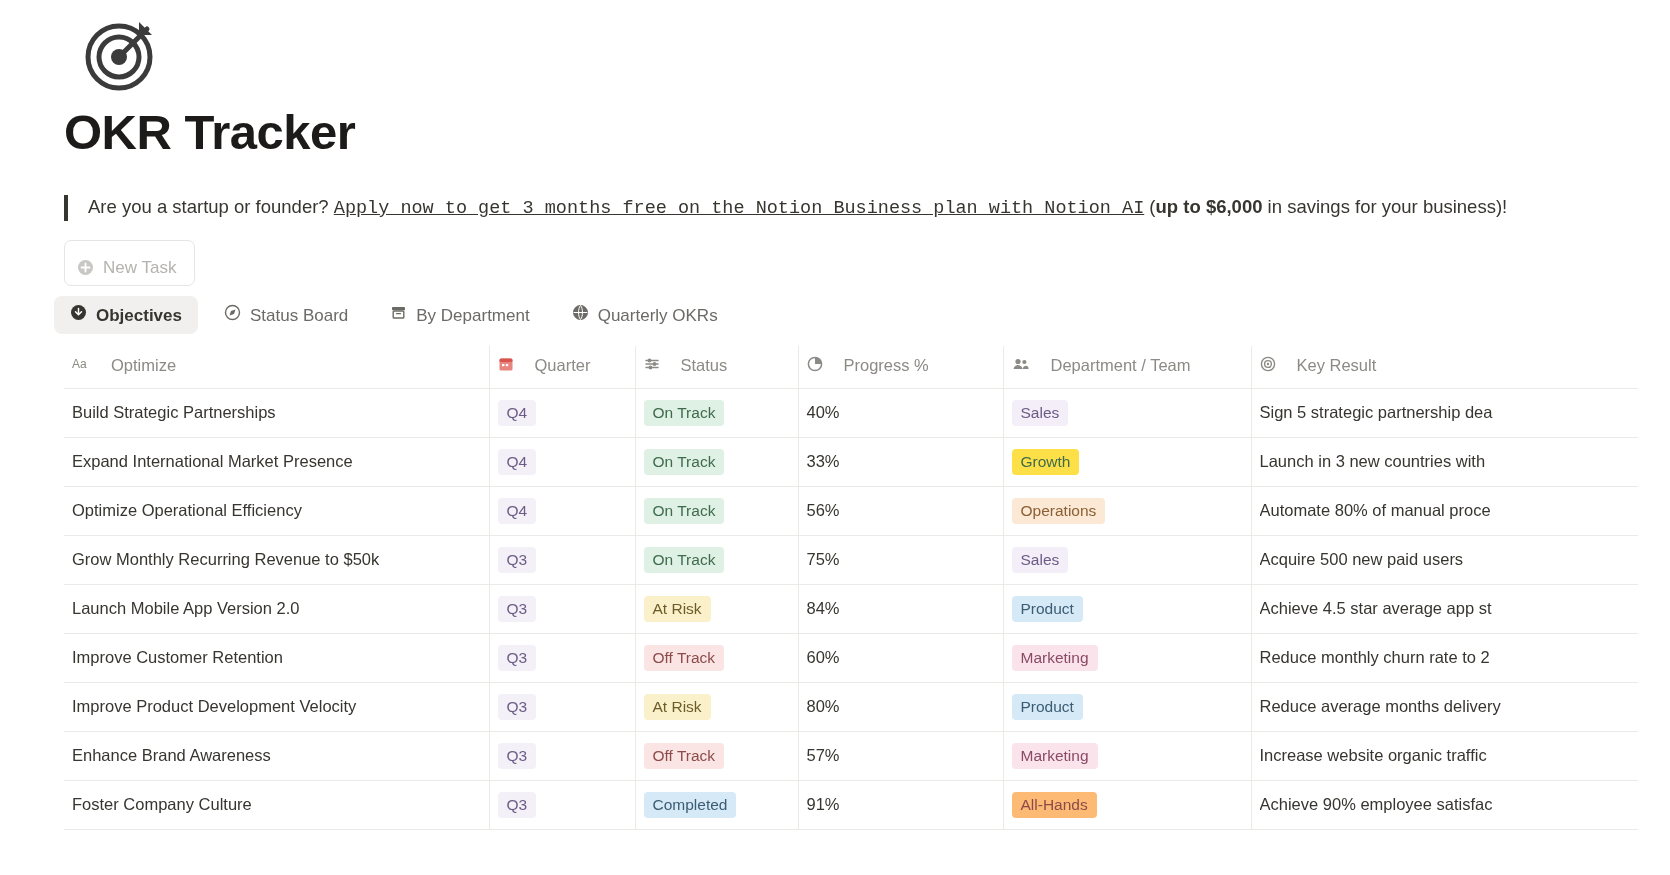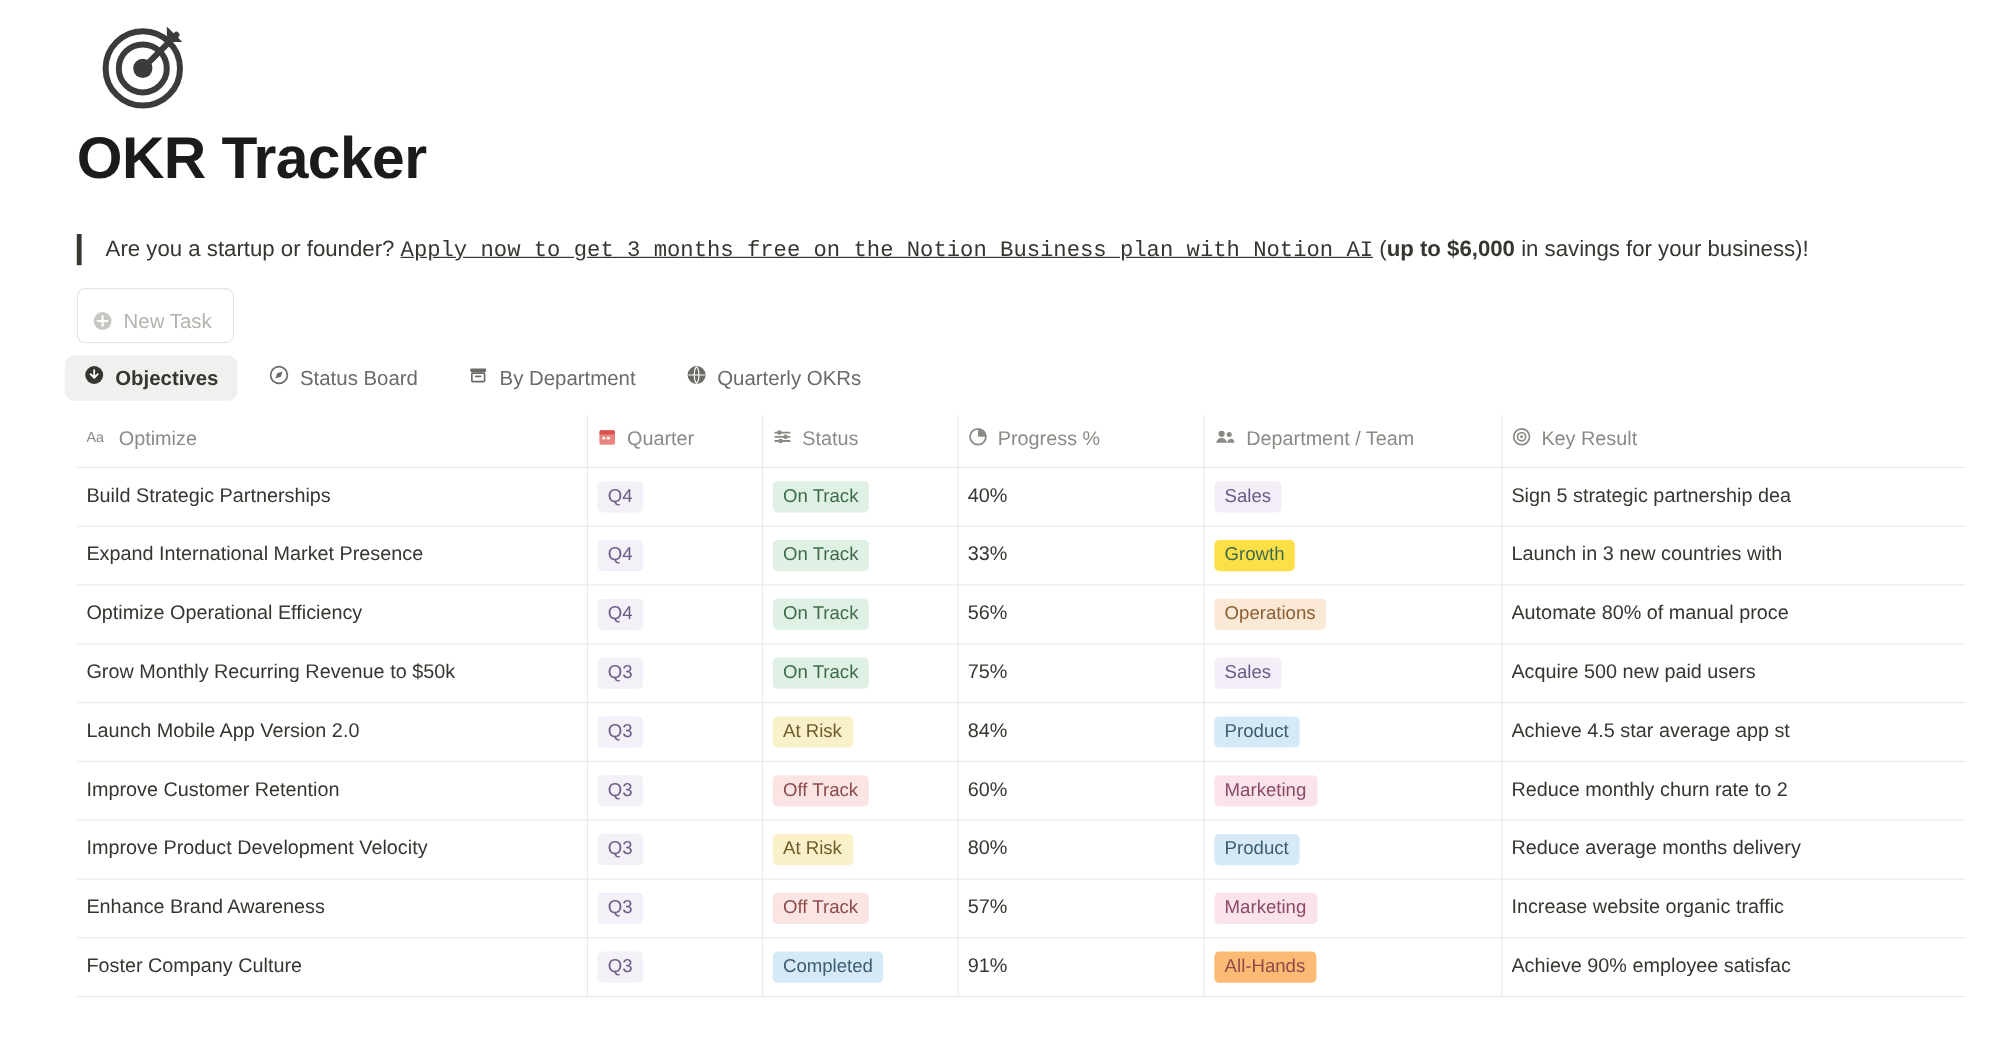--- a/index.html
+++ b/index.html
@@ -139,21 +139,21 @@
     padding: 10px 0 12px 8px;
     border-bottom: 1px solid #eceae7;
     border-right: 1px solid #eceae7;
     vertical-align: middle;
     white-space: nowrap;
   }
   .table th:last-child { border-right: none; }
   .th-inner {
     display: flex;
     align-items: center;
-    gap: 9px;
+    gap: 21px;
   }
   .table td {
     font-size: 16.5px;
     color: #37352f;
     padding: 11px 0 11px 8px;
     border-bottom: 1px solid #eceae7;
     border-right: 1px solid #eceae7;
     height: 45px;
     box-sizing: border-box;
     vertical-align: middle;

